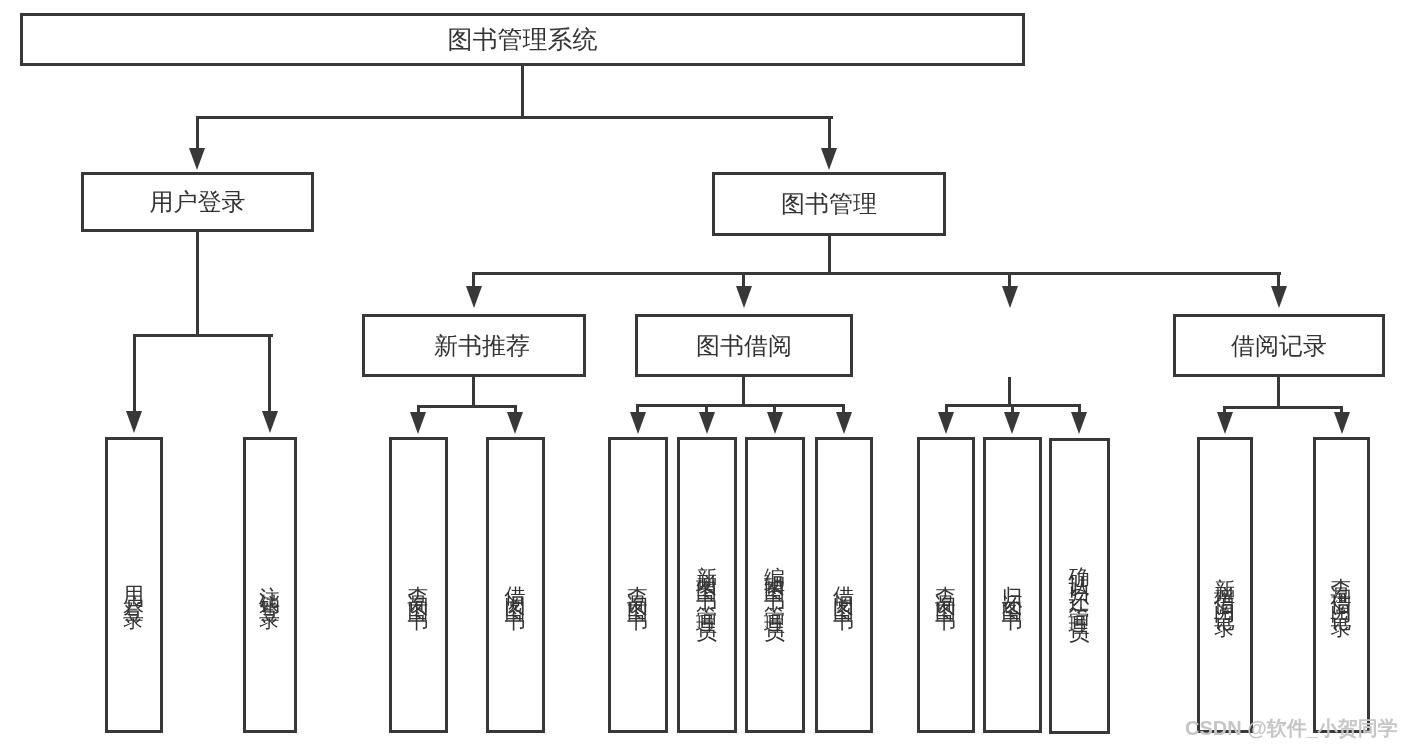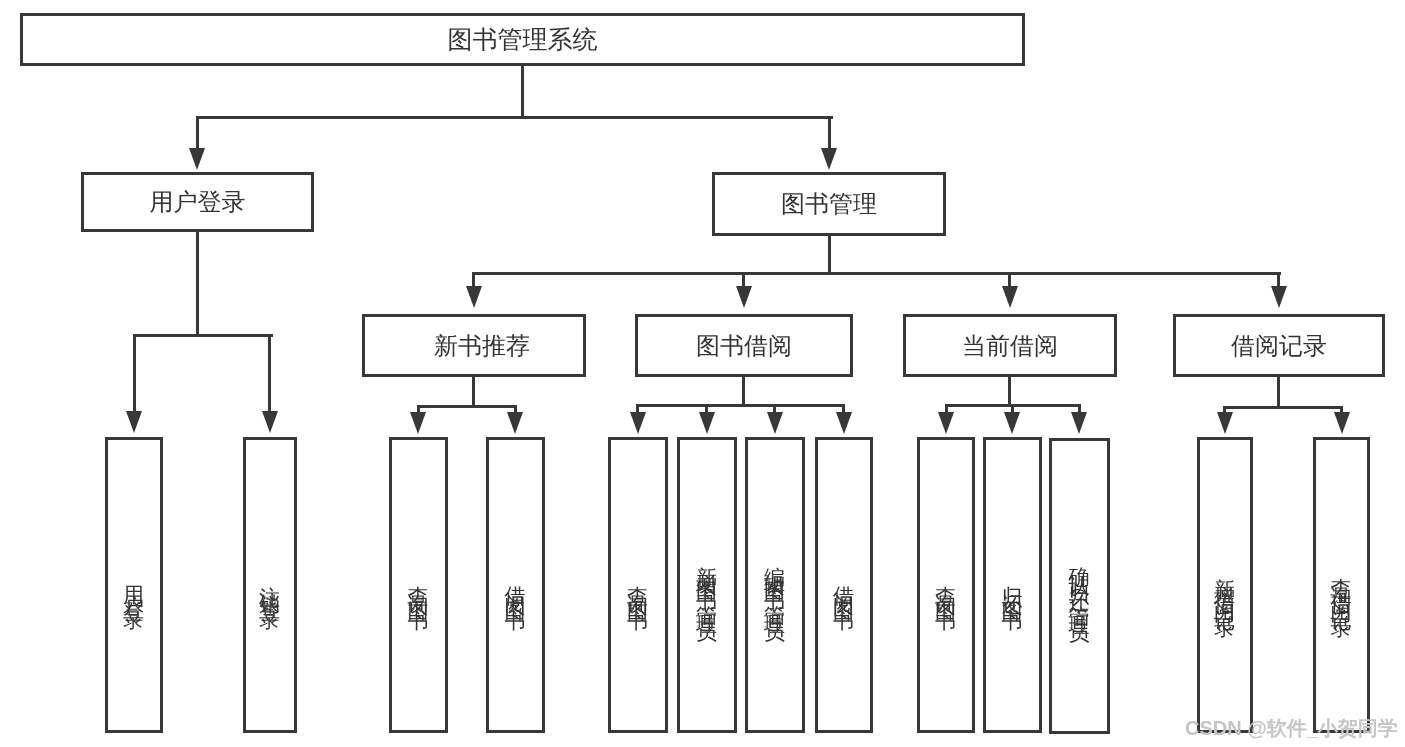--- a/index.html
+++ b/index.html
@@ -94,23 +94,20 @@
   <div class="arr" style="left:736px;top:286px;"></div>
   <div class="arr" style="left:1002px;top:286px;"></div>
   <div class="arr" style="left:1271px;top:286px;"></div>
 
   <div class="box" style="left:362px;top:314px;width:224px;height:63px;padding-left:16px;">
     <span>新书推荐</span>
   </div>
   <div class="box" style="left:635px;top:314px;width:218px;height:63px;">
     <span>图书借阅</span>
   </div>
-  <div class="box" style="left:903px;top:314px;width:214px;height:63px;">
-    <span>当前借阅</span>
-  </div>
   <div class="box" style="left:1173px;top:314px;width:212px;height:63px;">
     <span>借阅记录</span>
   </div>
 
   <div class="vline" style="left:472px;top:377px;height:30px;"></div>
   <div class="hline" style="left:417px;top:405px;width:100px;"></div>
   <div class="vline" style="left:417px;top:405px;height:8px;"></div>
   <div class="vline" style="left:514px;top:405px;height:8px;"></div>
   <div class="arr" style="left:410px;top:412px;"></div>
   <div class="arr" style="left:507px;top:412px;"></div>

